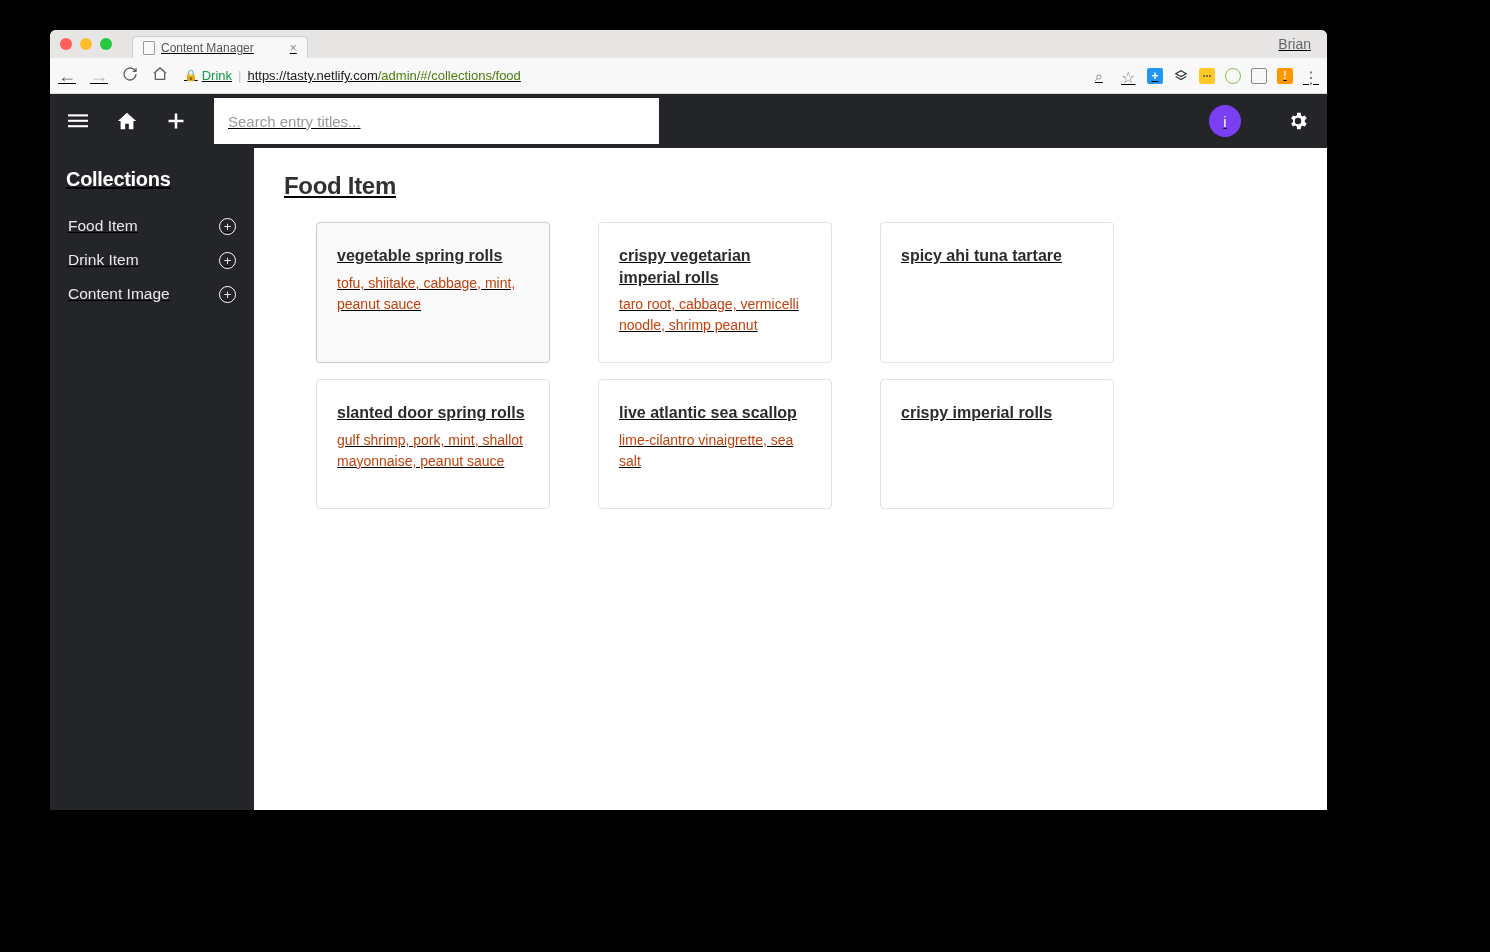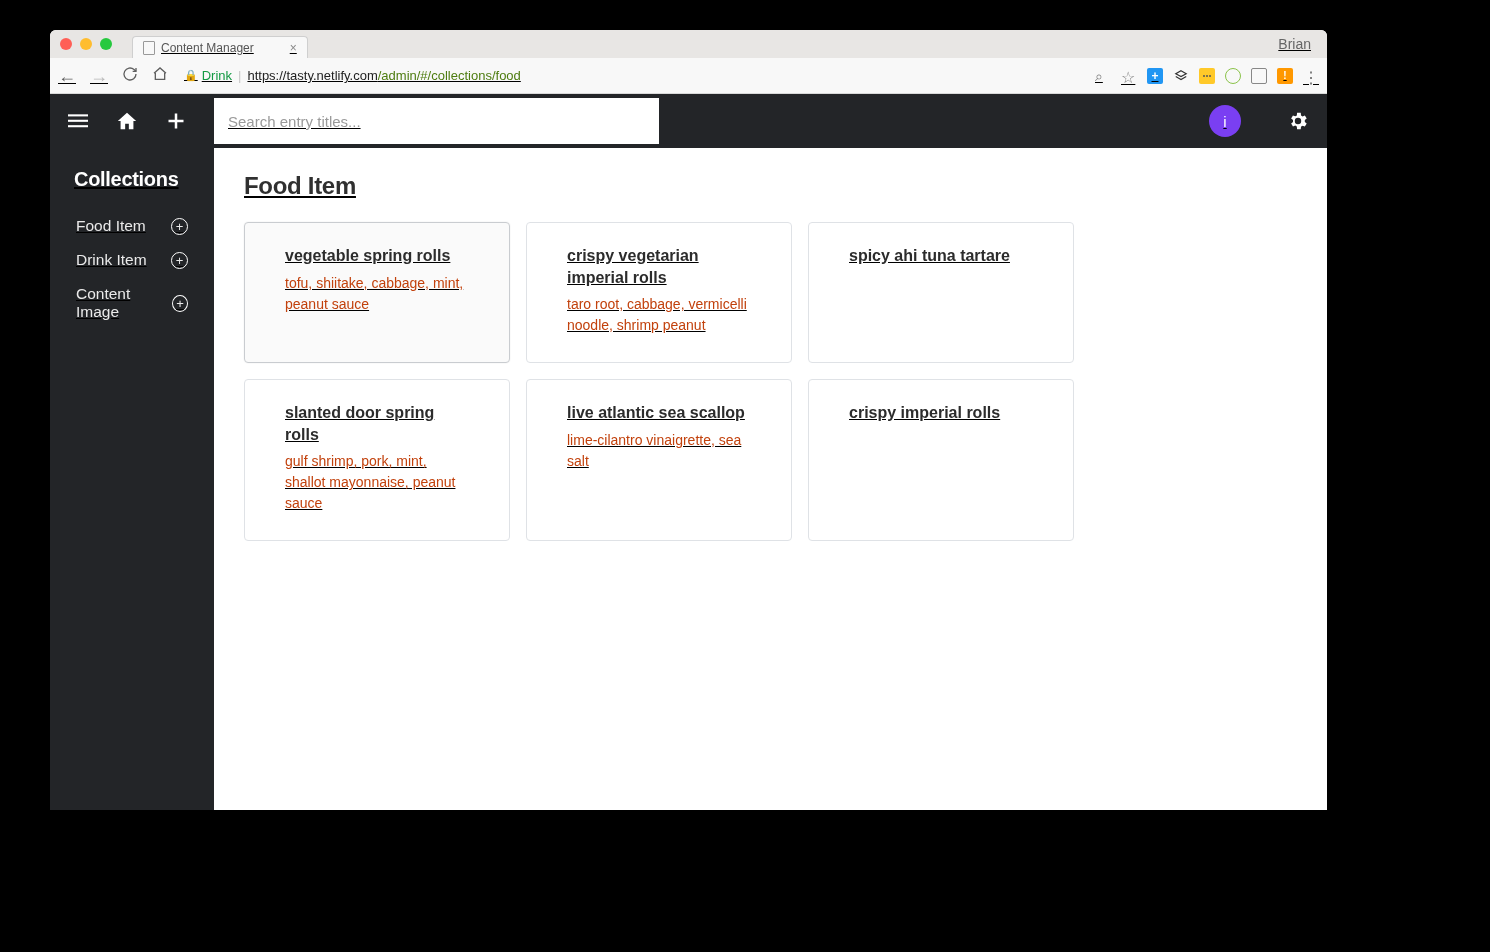--- a/index.html
+++ b/index.html
@@ -116,24 +116,24 @@
     width: 32px; height: 32px; border-radius: 50%;
     background: #7a3ff2;
     color: #fff;
     display: flex; align-items: center; justify-content: center;
     font-size: 15px;
   }
 
   
   .app-body { display: flex; height: calc(100% - 28px - 36px - 54px); }
   .sidebar {
-    width: 164px;
+    width: 204px;
     background: #232528;
     color: #fff;
-    padding: 20px 24px;
+    padding: 20px 16px;
   }
   .sidebar h2 { font-size: 20px; font-weight: 700; margin-bottom: 18px; letter-spacing: -0.3px;}
   .coll-item {
     display: flex; align-items: center; justify-content: space-between;
     padding: 8px 2px;
     font-size: 15.5px;
     cursor: pointer;
     color: #eaeaea;
   }
   .coll-item .plus-circ {
@@ -149,23 +149,24 @@
   }
   .main h1 { font-size: 24px; font-weight: 700; color: #303030; margin-bottom: 22px; letter-spacing:-0.3px;}
   .grid {
     display: grid;
     grid-template-columns: repeat(3, 266px);
     gap: 16px 16px;
   }
   .card {
     border: 1px solid #dfe2e6;
     border-radius: 4px;
-    padding: 22px 40px 26px;
+    padding: 22px 20px 26px;
     cursor: pointer;
     min-height: 130px;
+    margin-left: 32px;
   }
   .card.sel {
     border-color: #c9ccd0;
     background: #fafafa;
     box-shadow: 0 0 0 1px rgba(0,0,0,0.02);
   }
   .card h3 { font-size: 16px; font-weight: 600; color: #2c2c2c; margin-bottom: 6px; line-height:1.35;}
   .card p { font-size: 14px; color: #c2410c; line-height: 1.5; }
 </style>
 </head>

